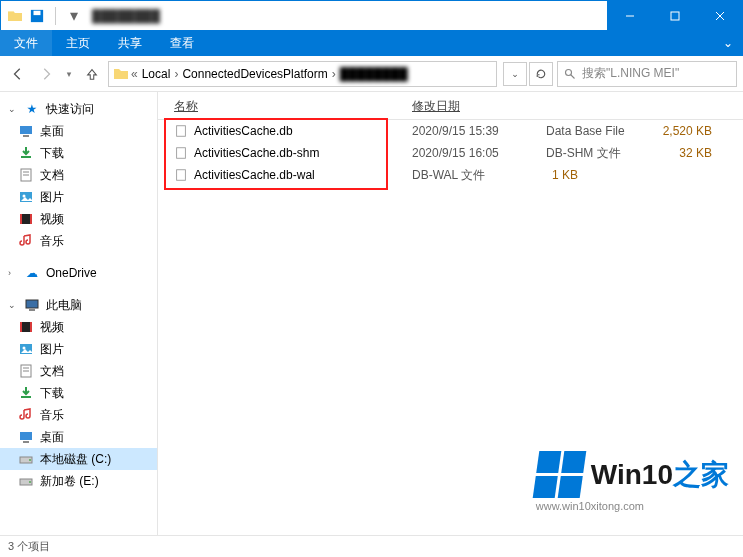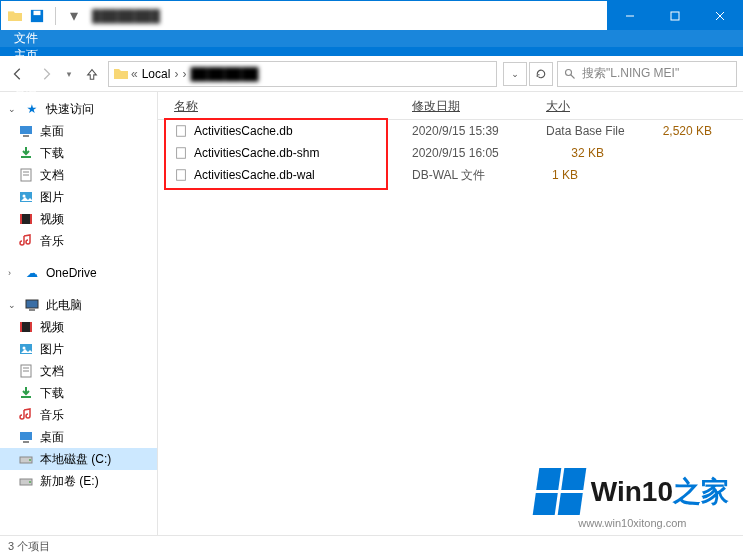--- a/index.html
+++ b/index.html
@@ -10,21 +10,21 @@
 .titlebar-left { display: flex; align-items: center; padding-left: 6px; gap: 6px; }
 .titlebar-icon { width: 16px; height: 16px; display: inline-flex; align-items: center; justify-content: center; }
 .titlebar-title { font-size: 12px; color: #333; margin-left: 4px; filter: blur(2px); }
 .qat-divider { width: 1px; height: 18px; background: #ccc; margin: 0 4px; }
 .win-controls { margin-left: auto; display: flex; }
 .win-btn { width: 45px; height: 30px; display: flex; align-items: center; justify-content: center; color: #000; }
 .win-btn.blue { background: #0078d7; color: #fff; }
 .win-btn.close { background: #0078d7; color: #fff; }
 
 
-.ribbon { height: 26px; background: #0078d7; display: flex; align-items: stretch; color: #fff; font-size: 12px; flex-direction: column; }
+.ribbon { height: 26px; background: #0078d7; display: flex; align-items: stretch; color: #fff; font-size: 12px; }
 .ribbon-file { background: #1a86db; padding: 0 14px; display: flex; align-items: center; }
 .ribbon-tab { padding: 0 14px; display: flex; align-items: center; }
 .ribbon-caret { margin-left: auto; padding: 0 10px; display: flex; align-items: center; color: #fff; }
 
 
 .navbar { height: 36px; display: flex; align-items: center; padding: 4px 6px; gap: 4px; border-bottom: 1px solid #e5e5e5; }
 .nav-btn { width: 24px; height: 24px; display: flex; align-items: center; justify-content: center; color: #606060; }
 .nav-btn.disabled { color: #b0b0b0; }
 .addressbar { flex: 1; height: 26px; border: 1px solid #ccc; display: flex; align-items: center; padding: 0 4px; font-size: 12px; overflow: hidden; }
 .crumb { padding: 0 2px; white-space: nowrap; }
@@ -61,21 +61,21 @@
 .cell.date { width: 134px; color: #555; }
 .cell.type { width: 108px; color: #555; }
 .cell.size { width: 74px; text-align: right; color: #a16207; }
 .file-ico { width: 14px; height: 14px; display: inline-flex; align-items: center; justify-content: center; }
 .highlight-box { position: absolute; border: 2px solid #ff1a1a; left: 6px; top: 26px; width: 224px; height: 72px; pointer-events: none; }
 
 
 .statusbar { height: 22px; border-top: 1px solid #e5e5e5; display: flex; align-items: center; padding: 0 8px; font-size: 11px; color: #555; }
 
 
-.watermark { position: absolute; right: 14px; bottom: 28px; text-align: center; }
+.watermark { position: absolute; right: 14px; bottom: 45px; text-align: left; }
 .watermark .wm-logo { display: flex; align-items: center; justify-content: flex-end; gap: 8px; }
 .wm-win { display: grid; grid-template-columns: 22px 22px; grid-template-rows: 22px 22px; gap: 3px; transform: skewX(-8deg); }
 .wm-win div { background: #0078d7; }
 .wm-text { font-size: 28px; font-weight: 600; color: #1a1a1a; }
 .wm-text .blue { color: #0078d7; }
 .wm-sub { font-size: 11px; color: #888; margin-top: 2px; }
 .ico-blue { color: #0078d7; }
 .ico-gray { color: #666; }
 
 svg { display: block; }
@@ -149,20 +149,21 @@
 
   <div class="addressbar">
     <span class="titlebar-icon">
       <svg width="16" height="16" viewBox="0 0 16 16">
           <path fill="#f8d775" d="M1 3h5l2 2h7v8H1z"></path>
         </svg>
     </span>
     <span class="crumb-sep">«</span>
     <span class="crumb">Local</span>
     <span class="crumb-sep">›</span>
+    <span class="crumb">ConnectedDevicesPlatform</span>
     <span class="crumb-sep">›</span>
     <span class="crumb blur">████████</span>
   </div>
   <div class="addr-controls">
     <div class="addr-btn" style="font-size:9px;">⌄</div>
     <div class="addr-btn">
         <svg width="12" height="12" viewBox="0 0 16 16">
           <path d="M3 8a5 5 0 1 1 1.5 3.5" fill="none" stroke="#555" stroke-width="1.5"></path>
           <path d="M3 12v-3h3" fill="none" stroke="#555" stroke-width="1.5"></path>
         </svg>
@@ -345,21 +346,20 @@
             <span>新加卷 (E:)</span>
           </div>
         </div>
     </div>
   </div>
 
   <div class="filepane">
     <div class="columns">
       <div class="col name">名称</div>
       <div class="col date">修改日期</div>
-      <div class="col size">大小</div>
     </div>
     <div class="rows" id="file-rows">
         <div class="row">
           <div class="cell name">
             <span class="file-ico">
               <svg width="14" height="14" viewBox="0 0 16 16">
                 <rect x="3" y="2" width="10" height="12" fill="#fff" stroke="#999"></rect>
               </svg>
             </span>
             <span>ActivitiesCache.db</span>
@@ -371,20 +371,21 @@
         <div class="row">
           <div class="cell name">
             <span class="file-ico">
               <svg width="14" height="14" viewBox="0 0 16 16">
                 <rect x="3" y="2" width="10" height="12" fill="#fff" stroke="#999"></rect>
               </svg>
             </span>
             <span>ActivitiesCache.db-shm</span>
           </div>
           <div class="cell date">2020/9/15 16:05</div>
+          <div class="cell type">DB-SHM 文件</div>
           <div class="cell size">32 KB</div>
         </div>
         <div class="row">
           <div class="cell name">
             <span class="file-ico">
               <svg width="14" height="14" viewBox="0 0 16 16">
                 <rect x="3" y="2" width="10" height="12" fill="#fff" stroke="#999"></rect>
               </svg>
             </span>
             <span>ActivitiesCache.db-wal</span>

